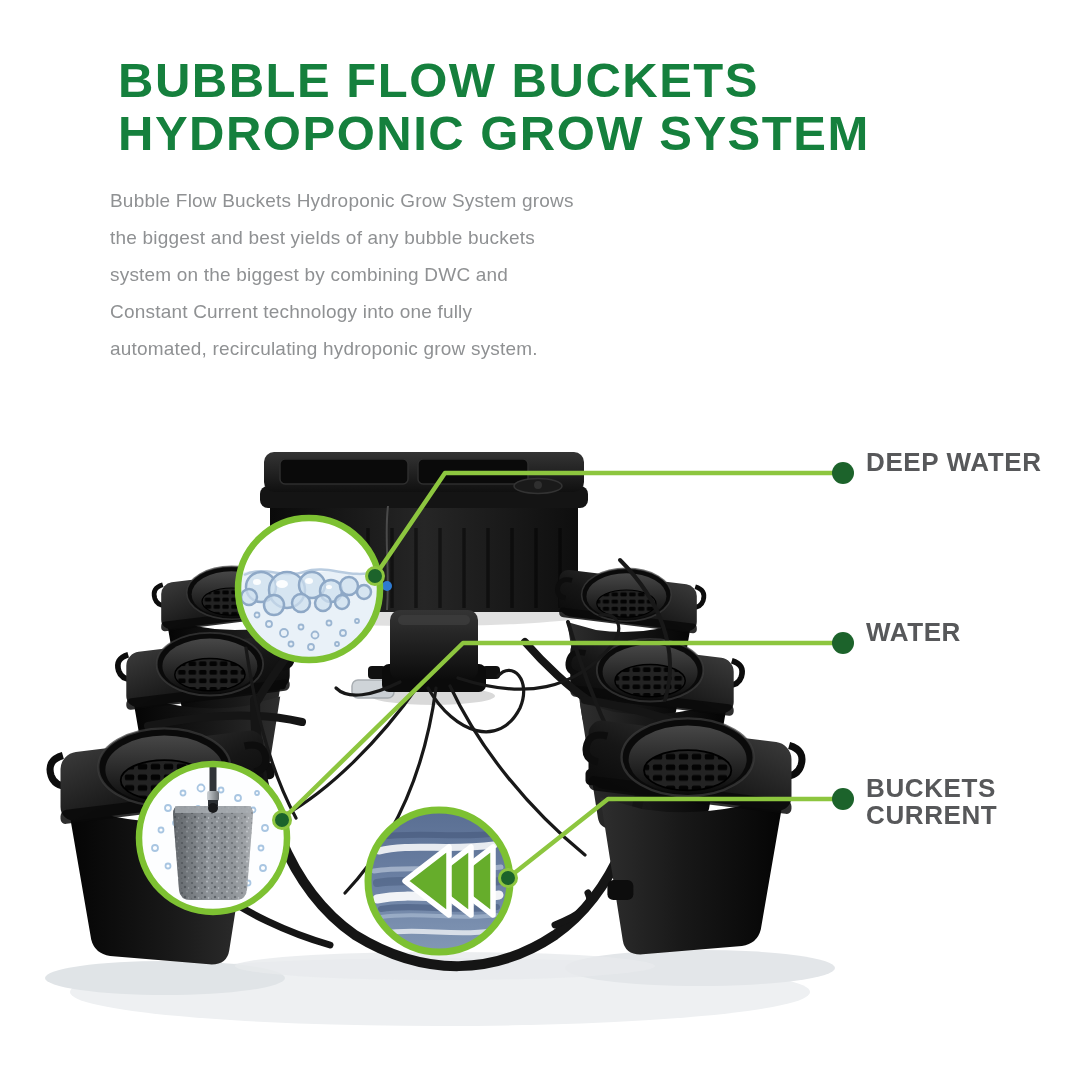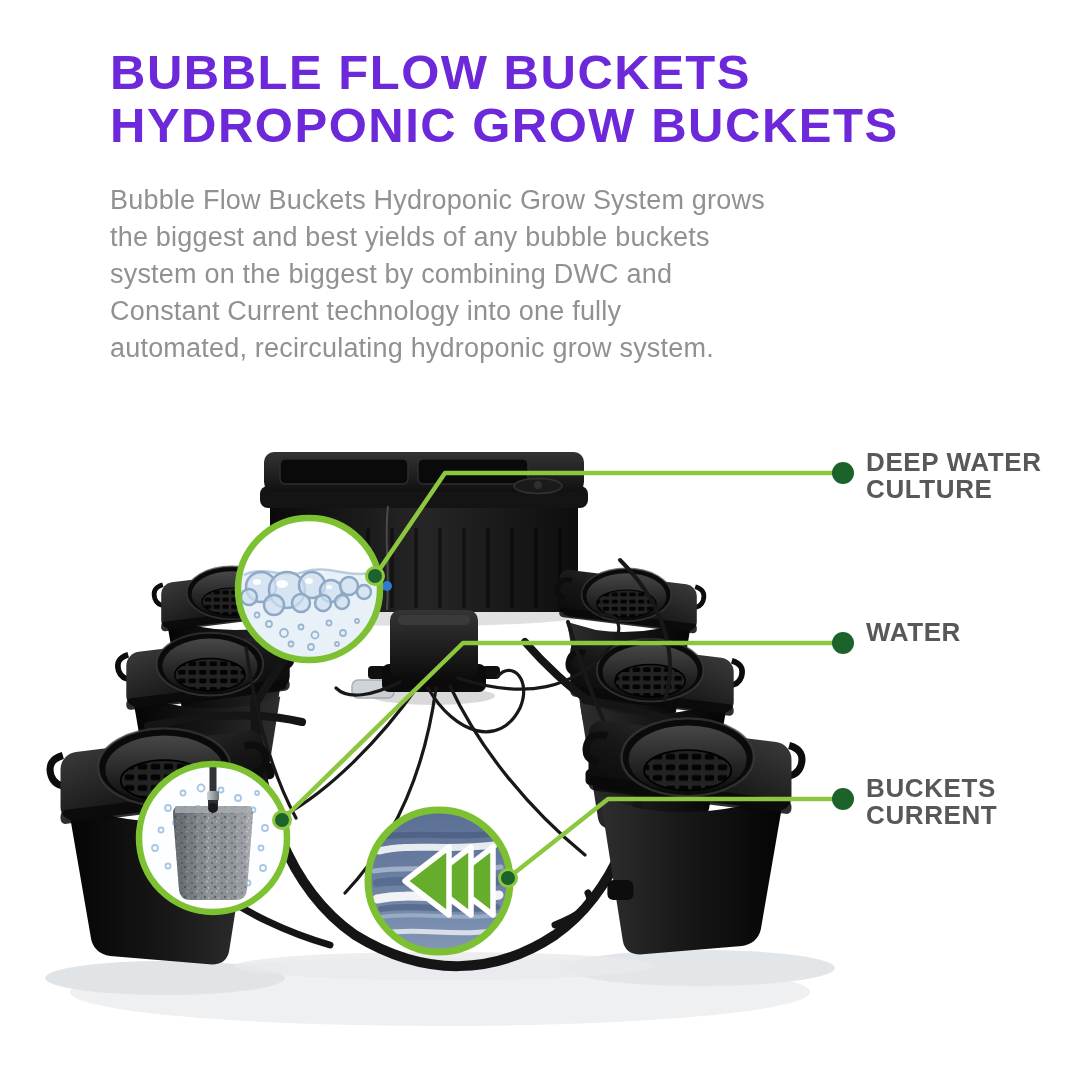--- a/index.html
+++ b/index.html
@@ -1,23 +1,23 @@
 <!DOCTYPE html>
 <html><head>
 <meta charset="utf-8">
 <style>
   html,body{margin:0;padding:0;background:#ffffff;}
   .poster{position:relative;width:1080px;height:1080px;background:#ffffff;overflow:hidden;
           font-family:"Liberation Sans", sans-serif;}
   .scene{position:absolute;left:0;top:0;width:1080px;height:1080px;}
-  h1.title{position:absolute;left:110px;top:46px;margin:0;color:#6d28d9;
+  h1.title{position:absolute;left:110px;top:46px;margin:8px;color:#15803d;
            font-size:49px;line-height:53px;font-weight:bold;letter-spacing:1.5px;}
   h1.title span{display:block;}
   .desc{position:absolute;left:110px;top:182px;width:720px;margin:0;color:#8f9193;
-        font-size:27px;line-height:37px;letter-spacing:0.2px;font-weight:normal;}
+        font-size:19px;line-height:37px;letter-spacing:0.2px;font-weight:normal;}
   .desc span{display:block;}
   .callout-label{position:absolute;left:866px;color:#57585a;font-weight:bold;
                  font-size:26px;line-height:27px;letter-spacing:0.6px;}
   .callout-label span{display:block;}
 </style>
 </head>
 <body>
 
 <div class="poster">
 
@@ -282,34 +282,33 @@
       <circle cx="282" cy="820" r="8.5" fill="#1c632b" stroke="#8dc63f" stroke-width="3"></circle>
       <circle cx="508" cy="878" r="8.5" fill="#1c632b" stroke="#8dc63f" stroke-width="3"></circle>
       <circle cx="843" cy="473" r="11" fill="#1c632b"></circle>
       <circle cx="843" cy="643" r="11" fill="#1c632b"></circle>
       <circle cx="843" cy="799" r="11" fill="#1c632b"></circle>
     </g>
   </svg>
 
   <h1 class="title">
     <span>BUBBLE FLOW BUCKETS</span>
-    <span>HYDROPONIC GROW BUCKETS</span>
+    <span>HYDROPONIC GROW SYSTEM</span>
   </h1>
 
   <p class="desc">
     <span>Bubble Flow Buckets Hydroponic Grow System grows</span>
     <span>the biggest and best yields of any bubble buckets</span>
     <span>system on the biggest by combining DWC and</span>
     <span>Constant Current technology into one fully</span>
     <span>automated, recirculating hydroponic grow system.</span>
   </p>
 
   <div class="callout-label" style="top:449px">
     <span>DEEP WATER</span>
-    <span>CULTURE</span>
   </div>
   <div class="callout-label" style="top:619px">
     <span>WATER</span>
   </div>
   <div class="callout-label" style="top:775px">
     <span>BUCKETS</span>
     <span>CURRENT</span>
   </div>
 
 </div>

